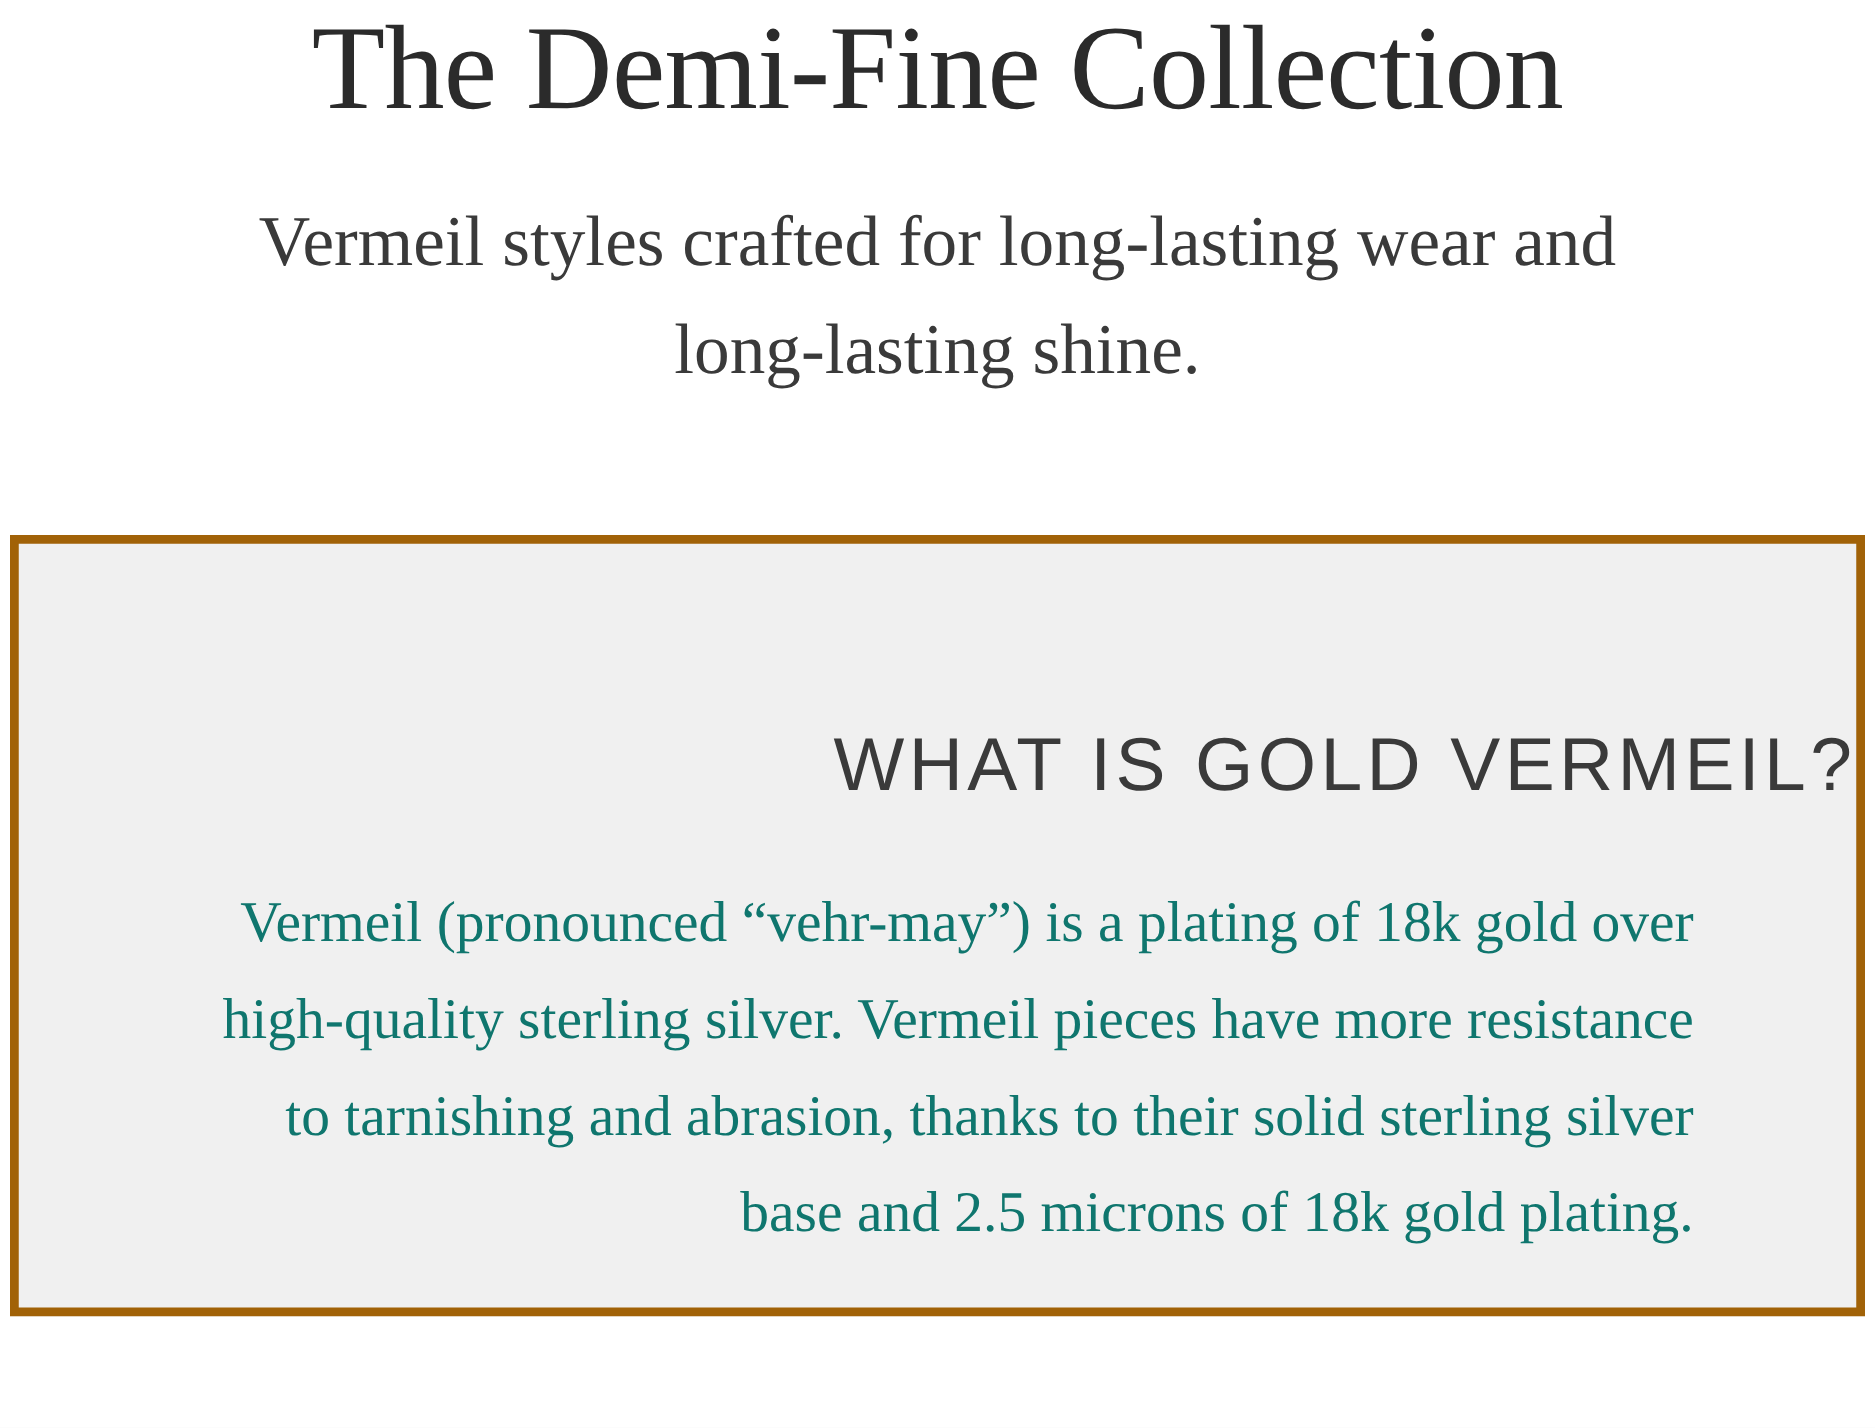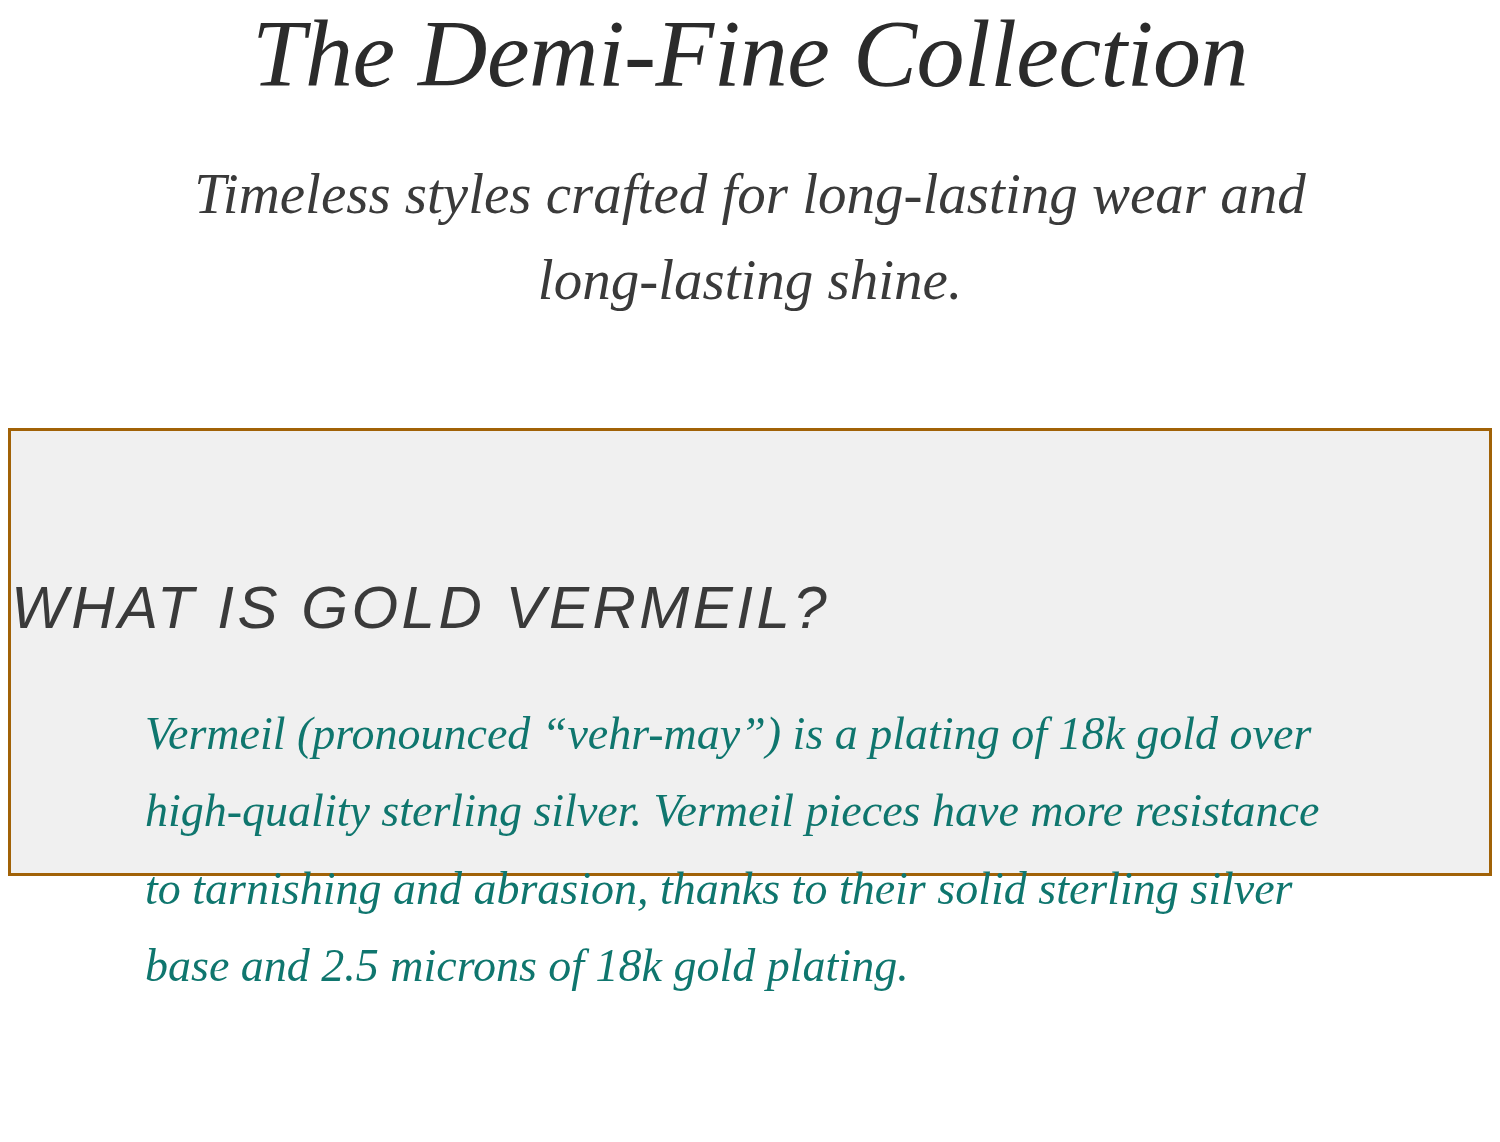--- a/index.html
+++ b/index.html
@@ -10,24 +10,23 @@
   body {
     width: 1500px;
     height: 1142px;
     overflow: hidden;
     font-family: "Liberation Serif", serif;
     color: #2f2f2f;
   }
   .page {
     position: relative;
     width: 1500px;
-    height: 876px;
+    height: 1053px;
     background: #ffffff;
     box-sizing: border-box;
-    font-style: italic;
   }
   .hero {
     padding-top: 4px;
     text-align: center;
   }
   .hero-title {
     font-family: "Liberation Serif", serif;
     font-size: 96px;
     line-height: 1.05;
     font-weight: 400;
@@ -44,23 +43,23 @@
     margin: 46px auto 0 auto;
     max-width: 1190px;
   }
   .info-card {
     position: absolute;
     left: 8px;
     right: 8px;
     top: 428px;
     bottom: 0;
     background: #f0f0f0;
-    border: 3px solid #a16207;
+    border: 7px solid #a16207;
     box-sizing: border-box;
-    text-align: left;
+    text-align: right;
   }
   .card-title {
     font-family: "Liberation Sans", sans-serif;
     font-size: 60px;
     letter-spacing: 3.5px;
     font-weight: 400;
     color: #3a3a3a;
     margin: 144px 0 0 0;
     line-height: 1.1;
   }
@@ -75,21 +74,21 @@
     box-sizing: border-box;
   }
 </style>
 </head>
 <body>
 
 <div class="page">
 
   <div class="hero">
     <h1 class="hero-title">The Demi-Fine Collection</h1>
-    <p class="hero-sub">Timeless styles crafted for long-lasting wear and long-lasting shine.</p>
+    <p class="hero-sub">Vermeil styles crafted for long-lasting wear and long-lasting shine.</p>
   </div>
 
   <div class="info-card">
     <h2 class="card-title">WHAT IS GOLD VERMEIL?</h2>
     <p class="card-body">Vermeil (pronounced “vehr-may”) is a plating of 18k gold over high-quality sterling silver. Vermeil pieces have more resistance to tarnishing and abrasion, thanks to their solid sterling silver base and 2.5 microns of 18k gold plating.</p>
   </div>
 
 </div>
 
 </body></html>

